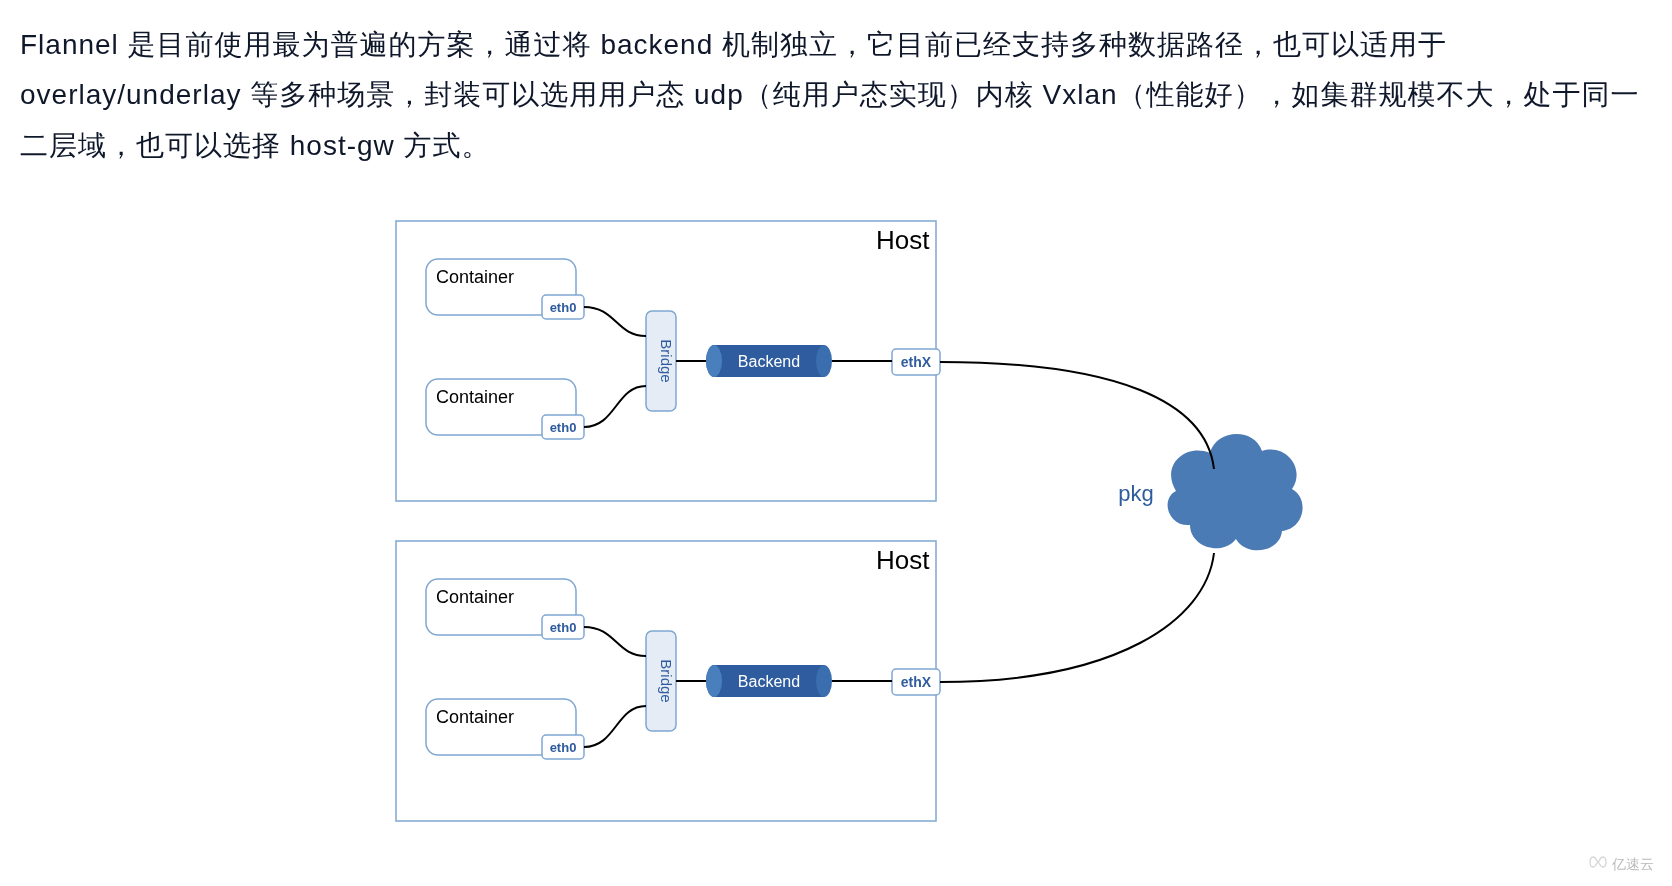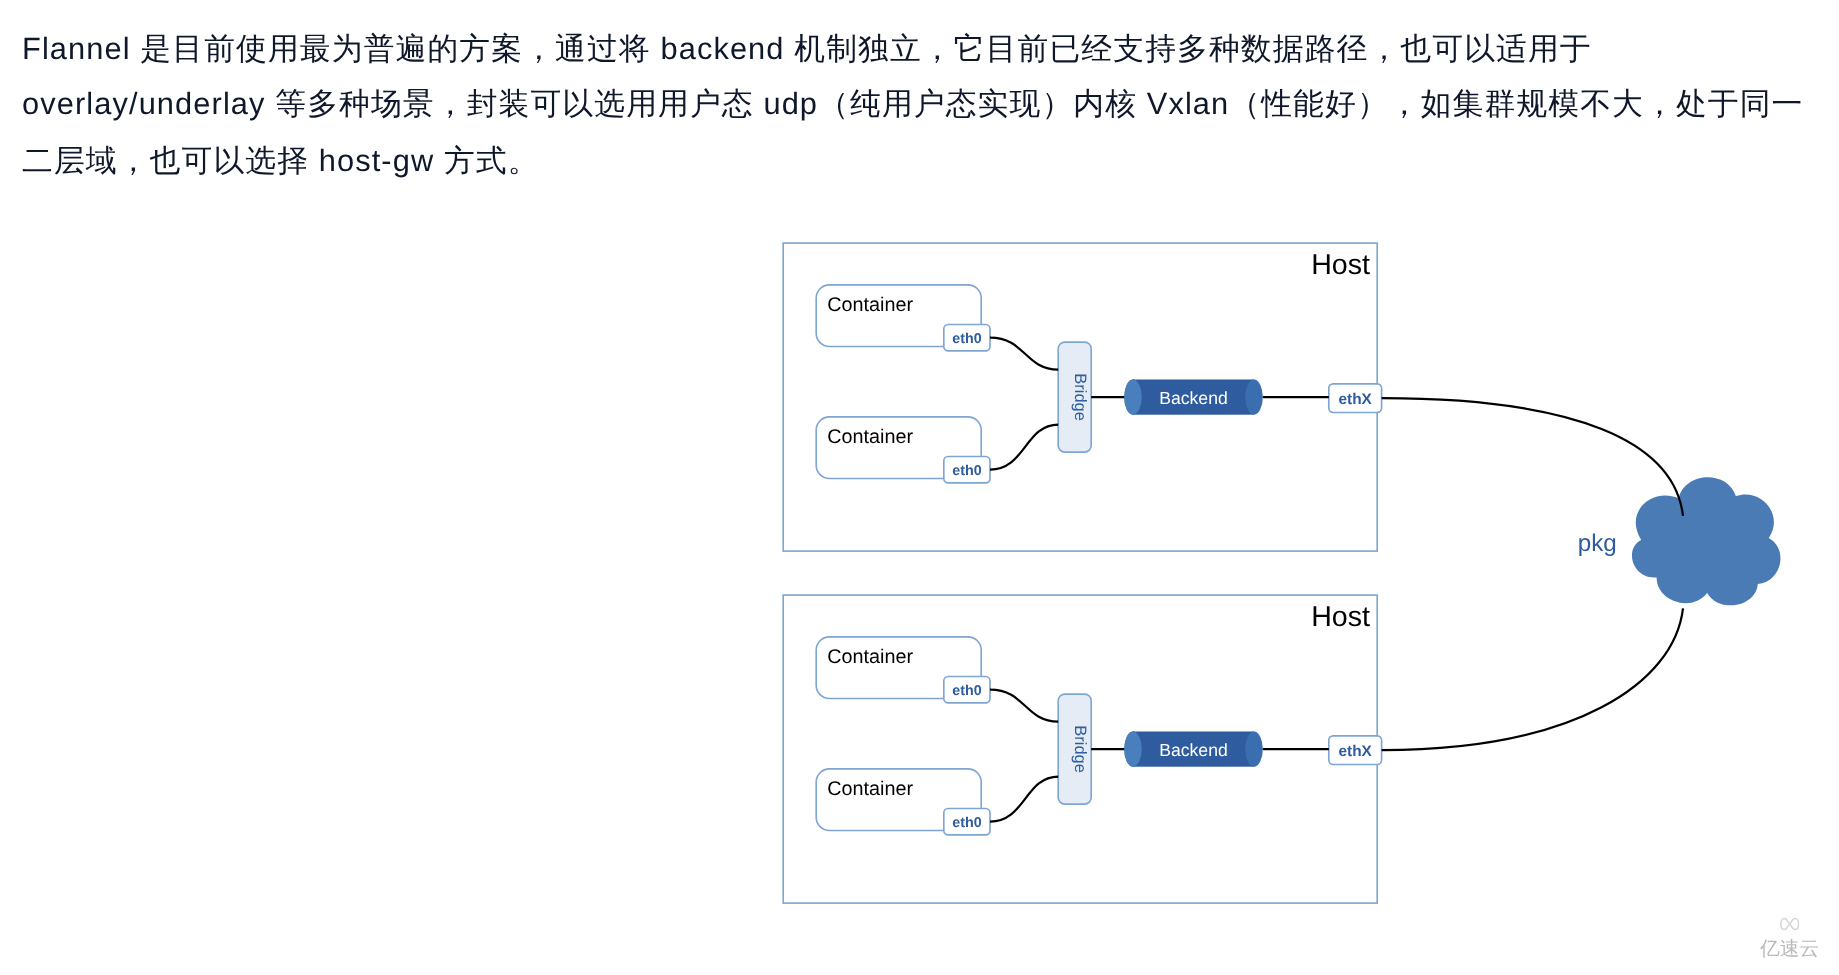--- a/index.html
+++ b/index.html
@@ -13,33 +13,32 @@
   .description {
     font-size: 28px;
     line-height: 1.8;
     letter-spacing: 1px;
     margin-bottom: 30px;
     color: #0f172a;
   }
   .diagram-wrap {
     width: 100%;
     display: flex;
-    justify-content: flex-end;
+    justify-content: center;
   }
   svg { display: block; }
   .watermark {
     position: fixed;
     right: 18px;
     bottom: 12px;
-    font-size: 18px;
+    font-size: 14px;
     color: #b9b9b9;
     display: flex;
-    align-items: center;
+    align-items: flex-start;
     gap: 4px;
-    flex-direction: column;
   }
   .watermark svg { opacity: .6; }
 </style>
 </head>
 <body>
 
 <div class="description">Flannel 是目前使用最为普遍的方案，通过将 backend 机制独立，它目前已经支持多种数据路径，也可以适用于 overlay/underlay 等多种场景，封装可以选用用户态 udp（纯用户态实现）内核 Vxlan（性能好），如集群规模不大，处于同一二层域，也可以选择 host-gw 方式。</div>
 
 <div class="diagram-wrap">
   <svg viewBox="0 0 1000 640" width="1000" height="640">

